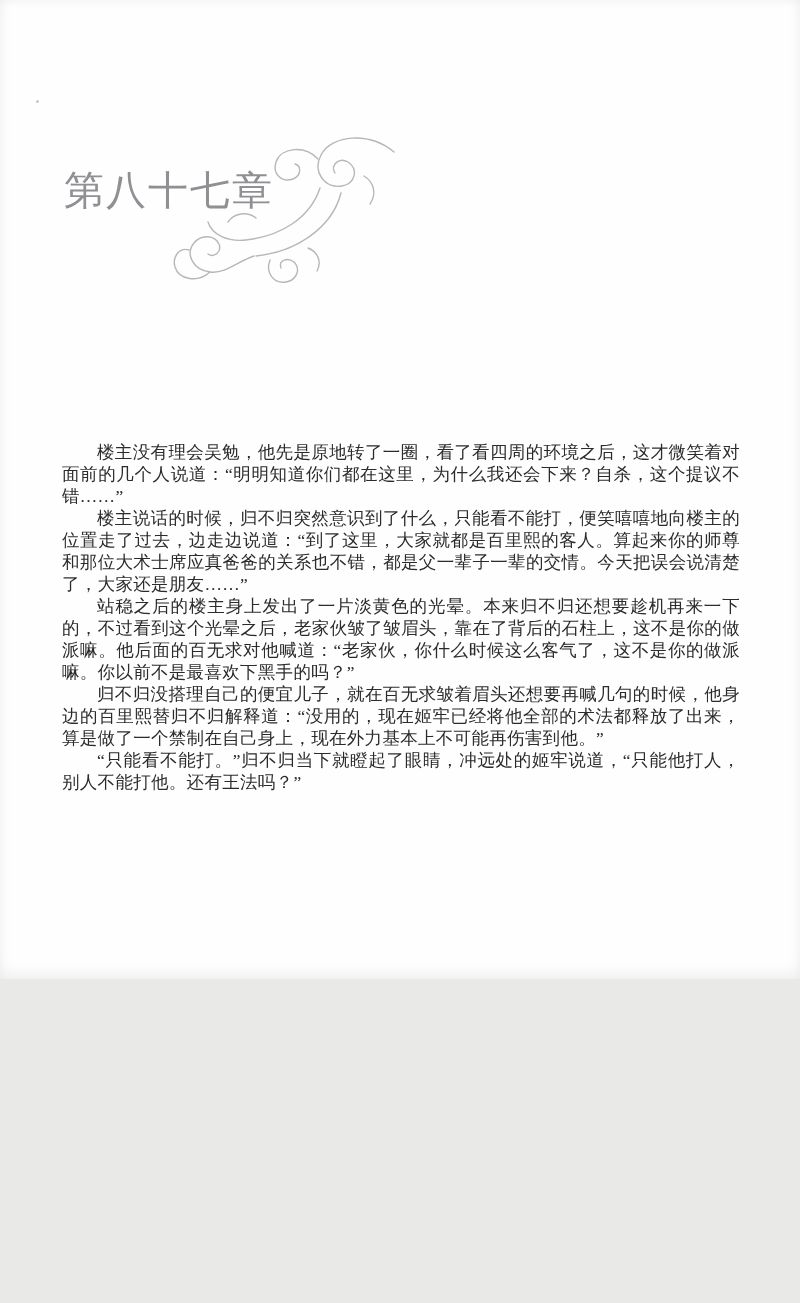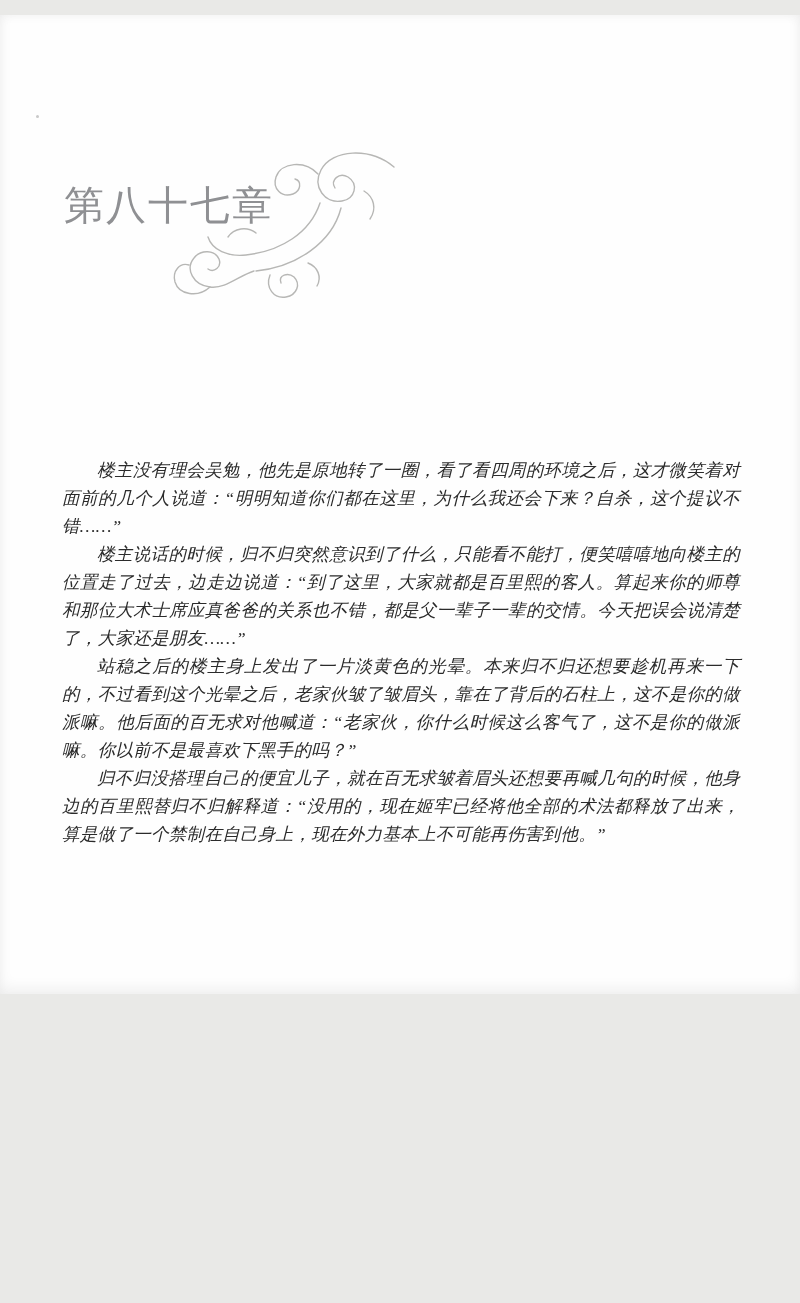--- a/index.html
+++ b/index.html
@@ -4,21 +4,21 @@
 <style>
   html, body {
     margin: 0;
     padding: 0;
     background: #e9e9e7;
   }
   .scan-page {
     position: relative;
     width: 800px;
     height: 979px;
-    margin: 15px auto;
+    margin: 0 auto;
     background: #fefefe;
     box-shadow: inset 0 -6px 14px rgba(0,0,0,0.06), inset 0 3px 8px rgba(0,0,0,0.03);
     overflow: hidden;
     font-family: "Liberation Serif", "DejaVu Serif", serif;
   }
   .chapter-title {
     position: absolute;
     left: 64px;
     top: 136px;
     font-family: "Liberation Sans", "DejaVu Sans", sans-serif;
@@ -34,24 +34,23 @@
     width: 240px;
     height: 175px;
   }
   .body-text {
     position: absolute;
     left: 62px;
     top: 441px;
     width: 678px;
     color: #2b2b2b;
     font-size: 17.5px;
-    line-height: 28px;
+    line-height: 22px;
     text-align: justify;
     letter-spacing: 0.3px;
-    font-style: italic;
   }
   .body-text p {
     margin: 0;
     padding: 0;
     text-indent: 2em;
   }
   .page-number {
     position: absolute;
     top: 1221px;
     right: 62px;
@@ -92,17 +91,18 @@
         <path d="M140,120 C150,124 154,134 149,143"></path>
       </g>
     </svg>
   </div>
 
   <div class="body-text">
     <p>楼主没有理会吴勉，他先是原地转了一圈，看了看四周的环境之后，这才微笑着对面前的几个人说道：“明明知道你们都在这里，为什么我还会下来？自杀，这个提议不错……”</p>
     <p>楼主说话的时候，归不归突然意识到了什么，只能看不能打，便笑嘻嘻地向楼主的位置走了过去，边走边说道：“到了这里，大家就都是百里熙的客人。算起来你的师尊和那位大术士席应真爸爸的关系也不错，都是父一辈子一辈的交情。今天把误会说清楚了，大家还是朋友……”</p>
     <p>站稳之后的楼主身上发出了一片淡黄色的光晕。本来归不归还想要趁机再来一下的，不过看到这个光晕之后，老家伙皱了皱眉头，靠在了背后的石柱上，这不是你的做派嘛。他后面的百无求对他喊道：“老家伙，你什么时候这么客气了，这不是你的做派嘛。你以前不是最喜欢下黑手的吗？”</p>
     <p>归不归没搭理自己的便宜儿子，就在百无求皱着眉头还想要再喊几句的时候，他身边的百里熙替归不归解释道：“没用的，现在姬牢已经将他全部的术法都释放了出来，算是做了一个禁制在自己身上，现在外力基本上不可能再伤害到他。”</p>
+    <p>“只能看不能打。”归不归当下就瞪起了眼睛，冲远处的姬牢说道，“只能他打人，别人不能打他。还有王法吗？”</p>
   </div>
 
   <div class="page-number">341 —</div>
 
 </div>
 
 </body></html>

